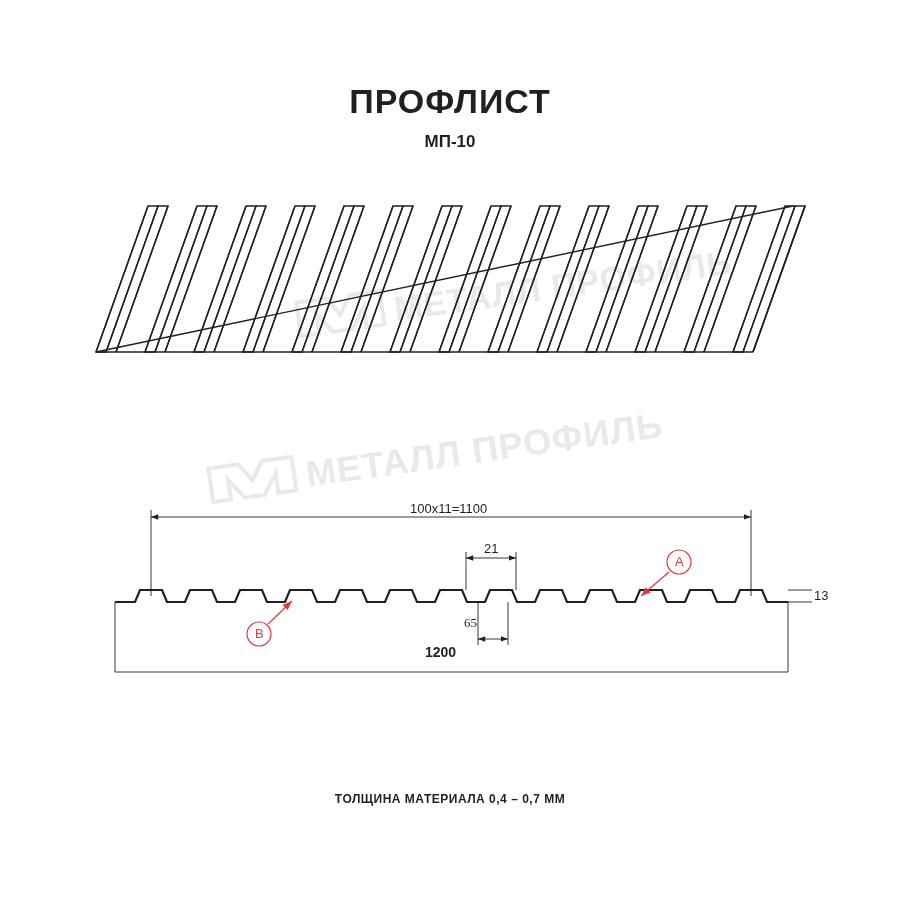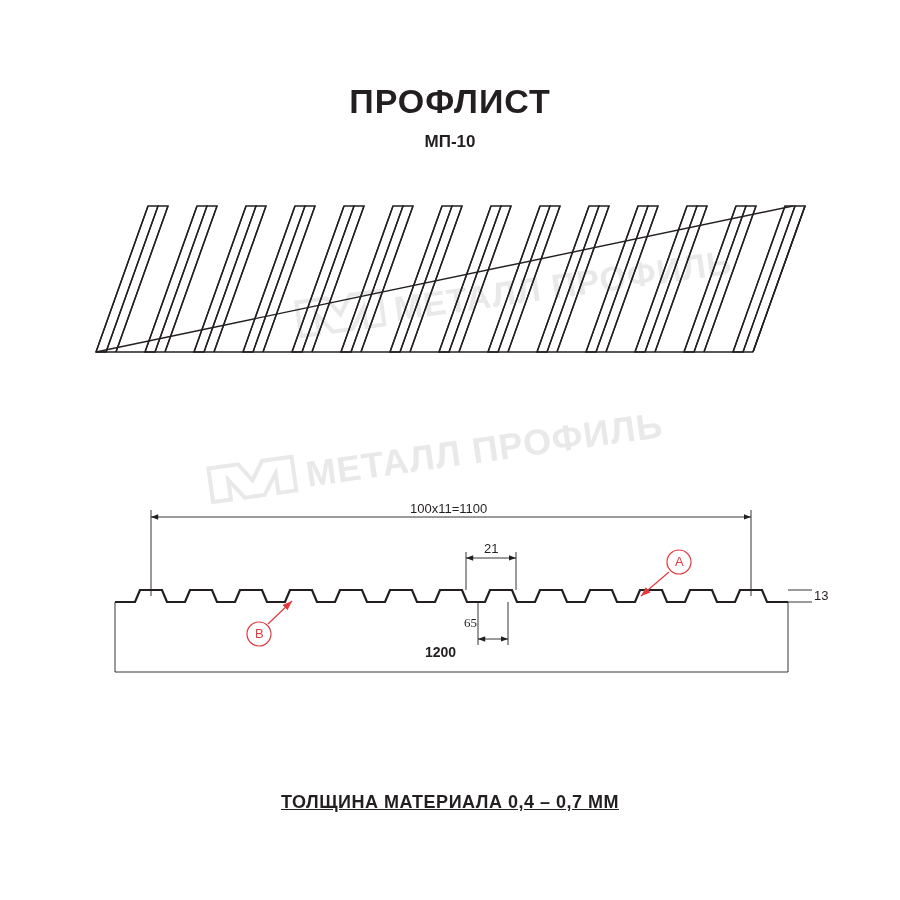--- a/index.html
+++ b/index.html
@@ -38,24 +38,23 @@
     text-align: center;
     font-size: 17px;
     font-weight: bold;
   }
   .footnote {
     position: absolute;
     top: 792px;
     left: 0;
     width: 900px;
     text-align: center;
-    font-size: 18px;
+    font-size: 12px;
     font-weight: bold;
     letter-spacing: 0.5px;
-    text-decoration: underline;
   }
   .svg-layer {
     position: absolute;
     top: 0;
     left: 0;
     width: 900px;
     height: 900px;
   }
   .dim-label {
     position: absolute;

